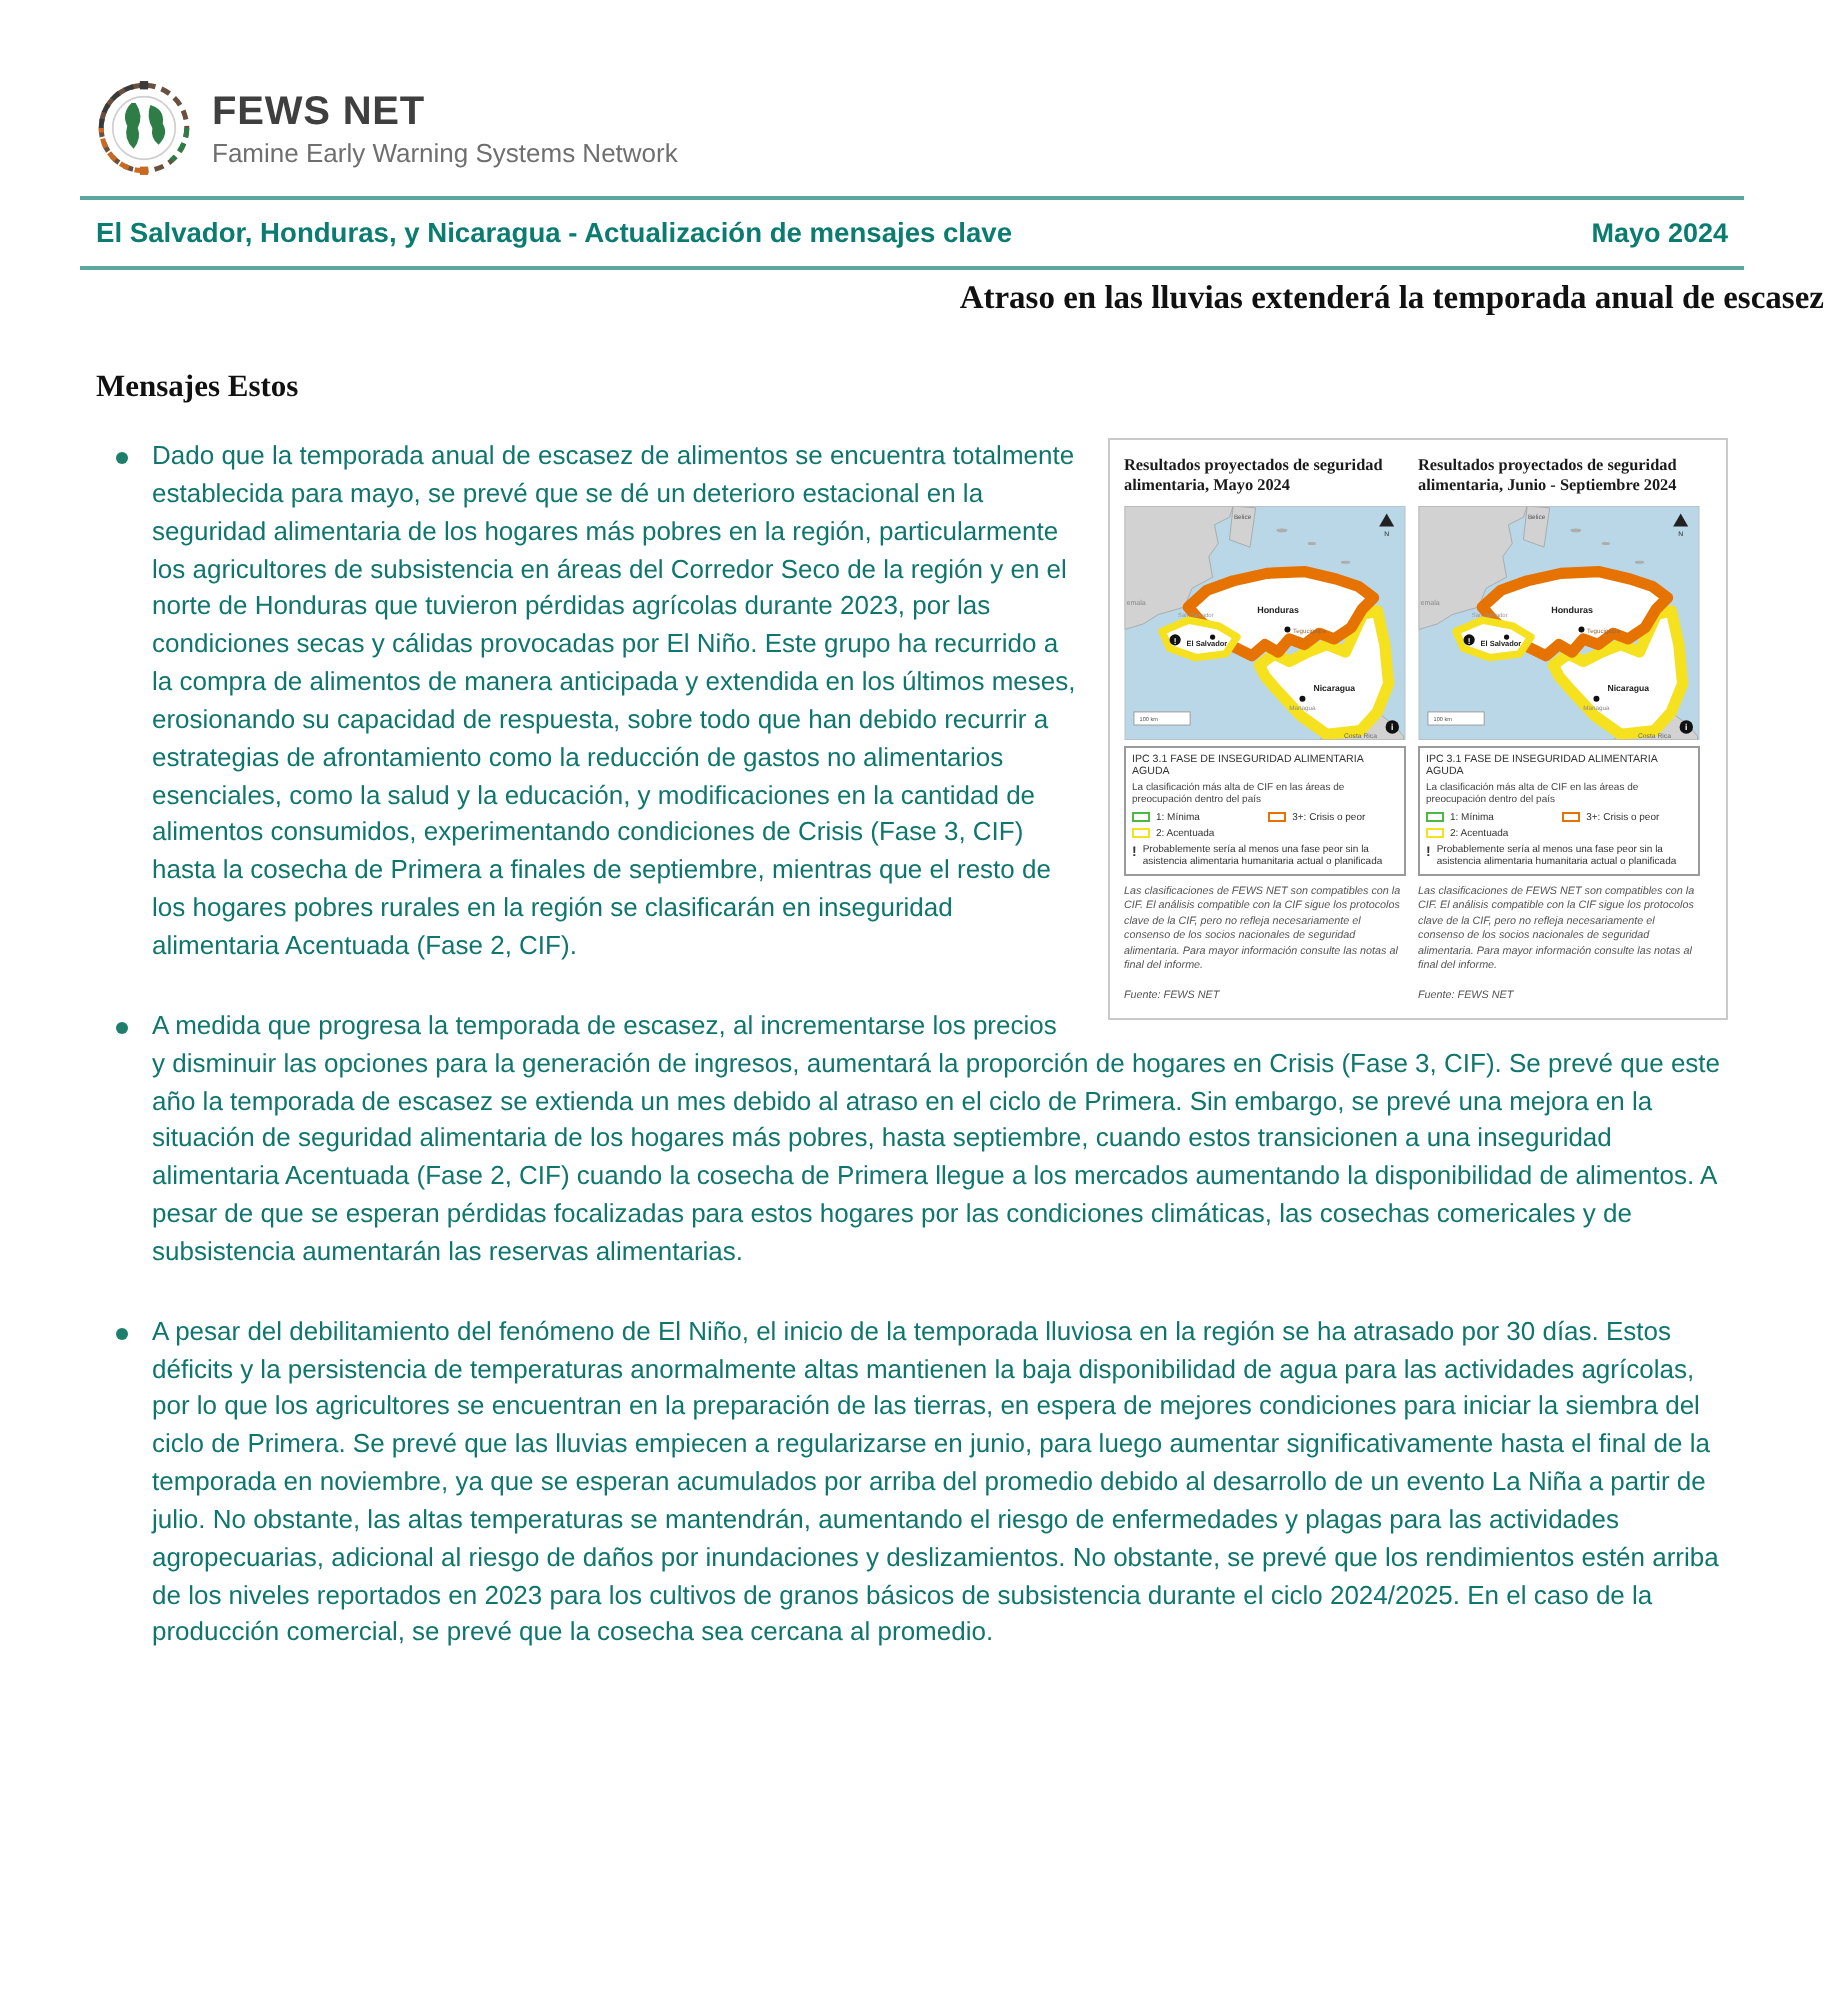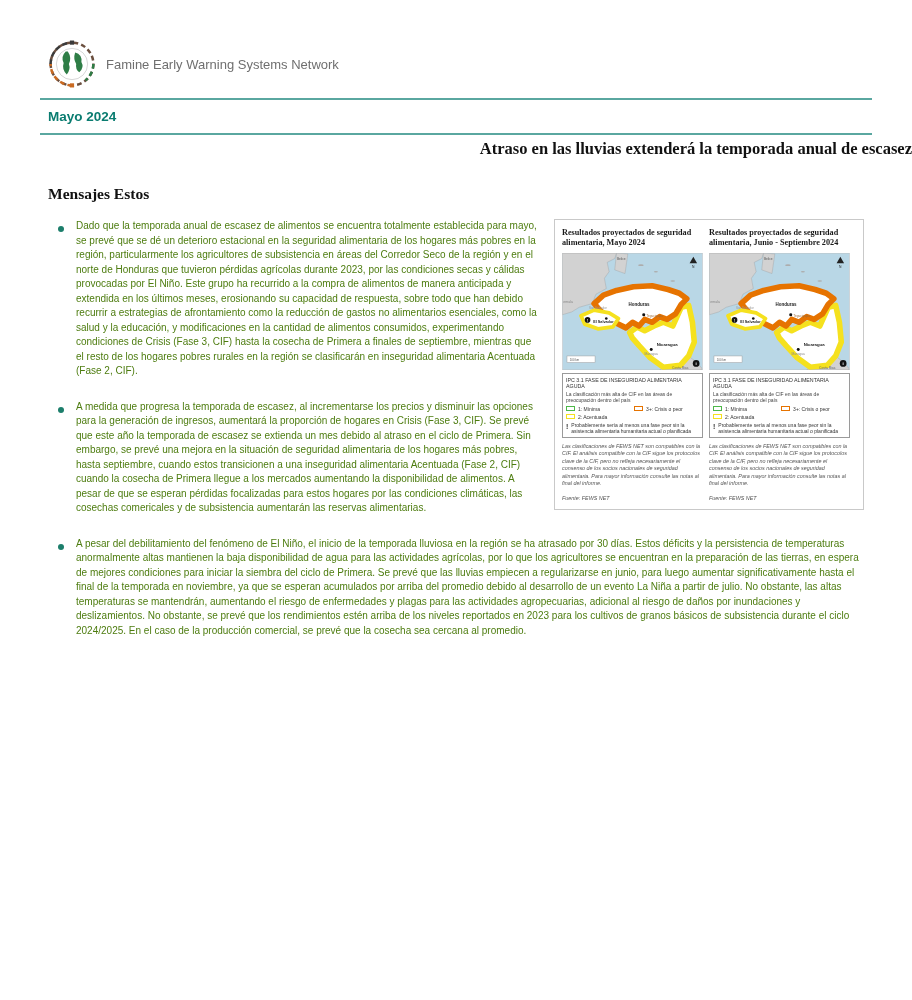--- a/index.html
+++ b/index.html
@@ -23,22 +23,22 @@
   h1.headline { text-align:right; font-family:"Liberation Serif", serif;
                 font-weight:bold; font-size:16.5px; color:#111; margin-top:4px; }
 
   .content { padding:0 48px; margin-top:6px; }
   .content::after { content:""; display:block; clear:both; }
 
   h2.section { font-family:"Liberation Serif", serif; font-weight:bold;
                font-size:15.5px; color:#111; margin-top:26px; }
 
   ul.bullets { list-style:none; margin-top:16px; padding-left:28px; }
-  ul.bullets li { position:relative; font-size:10px; line-height:1.45;
-                  color:#4d7c0f; margin-bottom:21px; }
+  ul.bullets li { position:relative; font-size:13px; line-height:1.45;
+                  color:#0f766e; margin-bottom:21px; }
   ul.bullets li::before { content:""; position:absolute; left:-18px; top:7px;
                   width:6px; height:6px; border-radius:50%; background:#1c7e6b; }
 
   
   figure.maps { float:right; width:310px; margin:34px 0 10px 16px;
                 border:1px solid #c9c9c9; background:#fff; padding:8px 7px; }
   .panels { display:flex; gap:6px; }
   .panel { width:141px; }
   .panel-title { font-family:"Liberation Serif", serif; font-weight:bold;
                  font-size:8.2px; line-height:1.25; color:#1a1a1a;
@@ -72,27 +72,29 @@
       <path d="M2.5,23 A20.5,20.5 0 0 1 23,2.5" fill="none" stroke="#3a3a3a" stroke-width="2.4" stroke-dasharray="4.5 3"></path>
       <path d="M23,43.5 A20.5,20.5 0 0 1 2.5,23" fill="none" stroke="#c96a22" stroke-width="2.4" stroke-dasharray="4.5 3"></path>
       <path d="M43.5,23 A20.5,20.5 0 0 1 36,38.5" fill="none" stroke="#2e7d46" stroke-width="2.4" stroke-dasharray="4.5 3"></path>
       <rect x="21" y="0.5" width="4" height="4" fill="#3a3a3a"></rect>
       <rect x="21" y="41.5" width="4" height="4" fill="#c96a22"></rect>
       <circle cx="23" cy="23" r="15" fill="#ffffff" stroke="#cfcfcf" stroke-width="0.8"></circle>
       <path d="M17,11 Q12,16 15,22 Q13,28 18,33 Q22,28 20,23 Q23,17 19,11 Z" fill="#2e7d46"></path>
       <path d="M26,12 Q33,14 32,21 Q35,26 30,31 Q26,28 27,23 Q24,18 26,12 Z" fill="#2e7d46"></path>
     </svg>
     <div class="brand-text">
+      <div class="brand-name">FEWS NET</div>
       <div class="brand-tagline">Famine Early Warning Systems Network</div>
     </div>
   </div>
 
   <div class="rule r1"></div>
 
   <div class="titlebar">
+    <div class="tb-left">El Salvador, Honduras, y Nicaragua - Actualización de mensajes clave</div>
     <div class="tb-right">Mayo 2024</div>
   </div>
 
   <div class="rule"></div>
 
   <h1 class="headline">Atraso en las lluvias extenderá la temporada anual de escasez</h1>
 
   <svg class="hidden-defs" aria-hidden="true">
     <symbol id="regionmap" viewBox="0 0 150 125">
       <rect x="0" y="0" width="150" height="125" fill="#b9d7e6"></rect>

